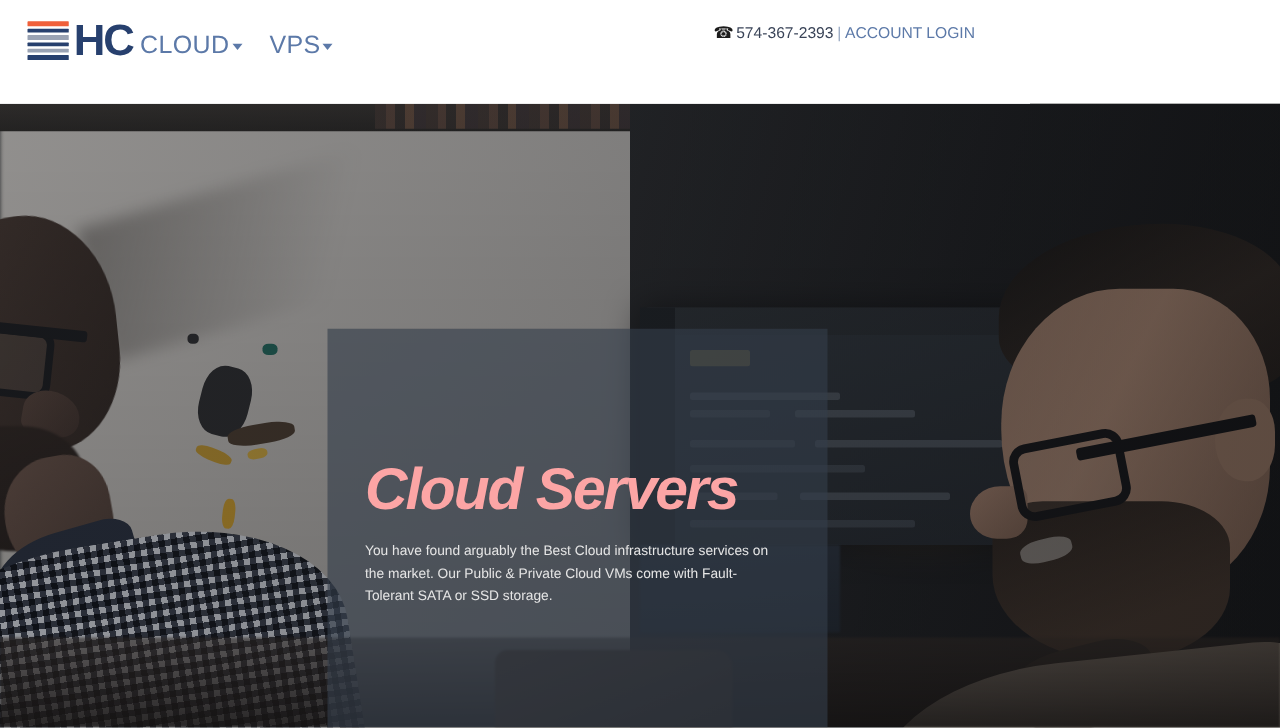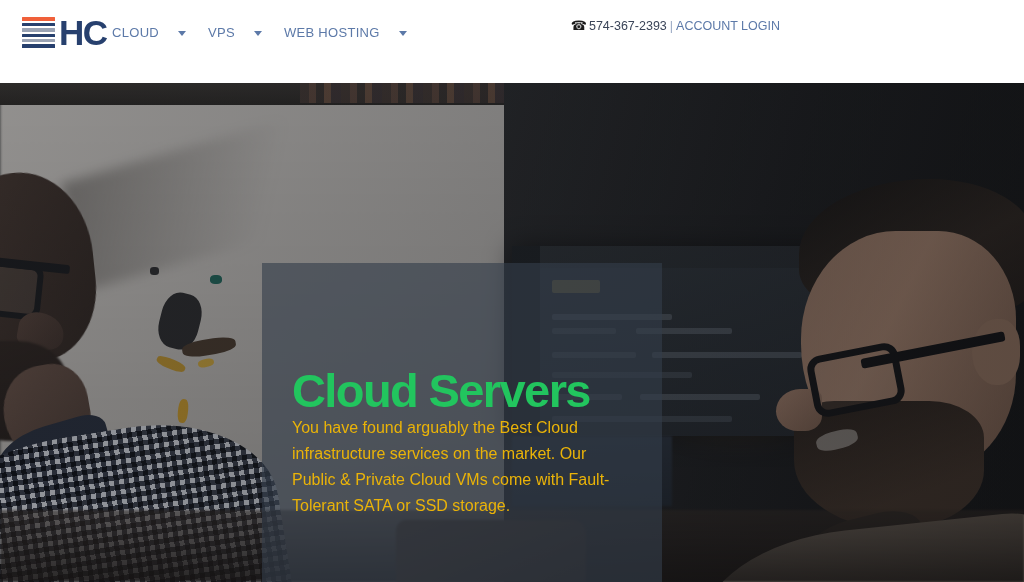--- a/index.html
+++ b/index.html
@@ -34,22 +34,22 @@
     font-size:35px; font-weight:bold; color:#27406E;
     letter-spacing:-1.6px; line-height:1; margin-left:1px;
     font-family:"Liberation Sans", sans-serif;
   }
 
   .mainnav {
     position:absolute; left:112px; top:23px;
     display:flex; align-items:center; gap:0px;
   }
   .nav-item {
-    display:flex; align-items:center; gap:19px;
-    color:#5C79A8; font-size:13px; letter-spacing:.3px;
+    display:flex; align-items:center; gap:2px;
+    color:#5C79A8; font-size:20px; letter-spacing:.3px;
     padding:2px 22px 2px 0; cursor:pointer; white-space:nowrap;
     font-family:"Liberation Sans", sans-serif;
   }
   .nav-item:first-child { padding-left:0; }
   .caret {
     display:inline-block; width:0; height:0;
     border-left:4.5px solid transparent;
     border-right:4.5px solid transparent;
     border-top:5px solid #5C79A8;
     position:relative; top:1px;
@@ -271,25 +271,25 @@
   }
   .eyebrow { white-space:nowrap; line-height:1; margin-bottom:9px; }
   .eyebrow .from {
     color:#F4602E; font-size:17px; font-weight:bold; letter-spacing:-.2px;
   }
   .eyebrow .price {
     color:#F4602E; font-size:26px; font-weight:bold; letter-spacing:-.6px;
     margin-left:5px;
   }
   .hero-title {
-    color:#22c55e; font-size:47px; font-weight:bold; line-height:1.02;
-    letter-spacing:-1.6px; white-space:nowrap;
+    color:#fca5a5; font-size:47px; font-weight:bold; line-height:1.02;
+    letter-spacing:-1.6px; margin-bottom:18px; white-space:nowrap;font-style:italic;
   }
   .hero-para {
-    color:#eab308; font-size:16px; line-height:1.62; width:336px;
+    color:#e5e5e5; font-size:11px; line-height:1.62; width:336px;
     margin-bottom:25px;
   }
 </style>
 </head>
 <body>
 
 <div class="page">
 
   <div class="header">
     <div class="header-inner">
@@ -306,24 +306,20 @@
         <div class="logo-text">HC</div>
       </div>
 
       <nav class="mainnav">
         <div class="nav-item">
           <span>CLOUD</span>
           <span class="caret"></span>
         </div>
         <div class="nav-item">
           <span>VPS</span>
-          <span class="caret"></span>
-        </div>
-        <div class="nav-item">
-          <span>WEB HOSTING</span>
           <span class="caret"></span>
         </div>
       </nav>
 
       <div class="toplinks">
         <div class="toprow2">
           <span class="phone-glyph">☎</span><span class="phone-num">574-367-2393</span><span class="sep">|</span><a>ACCOUNT LOGIN</a>
         </div>
       </div>
 

